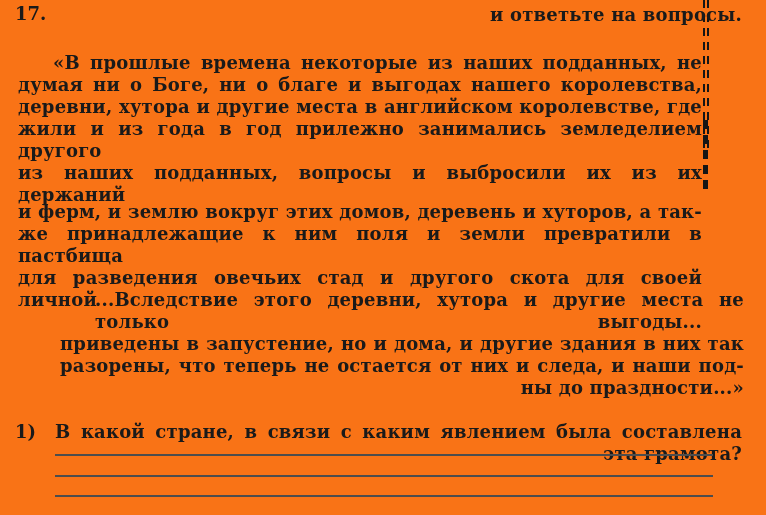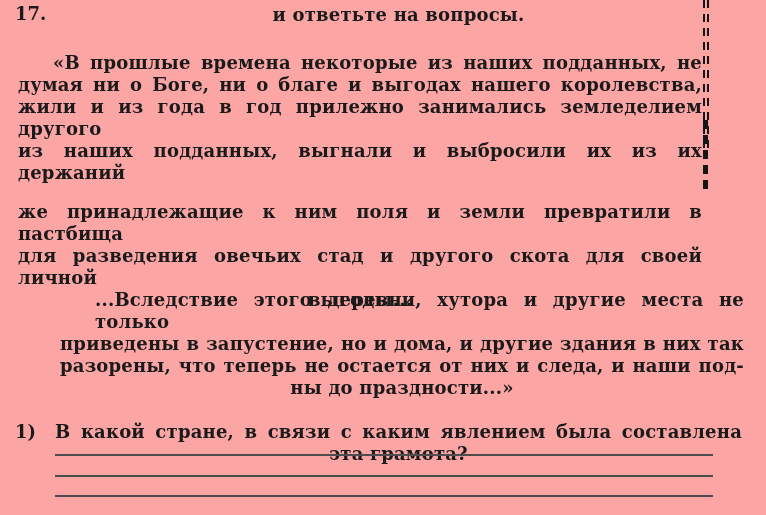--- a/index.html
+++ b/index.html
@@ -4,32 +4,32 @@
 <style>
   html, body { margin: 0; padding: 0; }
   body {
     width: 766px; height: 515px;
     background: #ffffff;
     font-family: "DejaVu Serif", "Liberation Serif", serif;
     font-weight: 700;
     color: #1a1a1a;
     overflow: hidden;
   }
-  .sheet { position: relative; width: 766px; height: 515px; background: #fca5a5; }
+  .sheet { position: relative; width: 766px; height: 515px; background: #f97316; }
 
   .block { position: absolute; left: 15px; width: 687px; }
 
   .line {
     font-size: 18px;
     line-height: 22px;
     letter-spacing: 0.2px;
     white-space: normal;
   }
   .jline { text-align: justify; text-align-last: justify; }
-  .lline { text-align: center; }
+  .lline { text-align: right; }
   .indent { padding-left: 35px; }
 
   
   .hang { position: relative; padding-left: 40px; }
   .hang .num {
     position: absolute; left: 0; top: 0;
     font-size: 18px; line-height: 22px;
   }
   .heading .line { line-height: 23px; }
 
@@ -64,25 +64,27 @@
   </div>
 
   <div class="block heading hang" style="top: 3px;">
     <span class="num">17.</span>
     <div class="line lline">и ответьте на вопросы.</div>
   </div>
 
   <div class="block" style="top: 52px; left: 18px; width: 684px;">
     <div class="line jline indent">«В прошлые времена некоторые из наших подданных, не</div>
     <div class="line jline">думая ни о Боге, ни о благе и выгодах нашего королевства,</div>
+    <div class="line jline">деревни, хутора и другие места в английском королевстве, где</div>
     <div class="line jline">жили и из года в год прилежно занимались земледелием другого</div>
-    <div class="line jline">из наших подданных, выгнали и выбросили их из их держаний</div>
+    <div class="line jline">из наших подданных, вопросы и выбросили их из их держаний</div>
   </div>
 
   <div class="block" style="top: 201px; left: 18px; width: 684px;">
+    <div class="line jline">и ферм, и землю вокруг этих домов, деревень и хуторов, а так-</div>
     <div class="line jline">же принадлежащие к ним поля и земли превратили в пастбища</div>
     <div class="line jline">для разведения овечьих стад и другого скота для своей личной</div>
     <div class="line lline">выгоды...</div>
   </div>
 
   <div class="block" style="top: 289px; left: 18px; width: 684px; margin-left: 42px;">
     <div class="line jline indent">...Вследствие этого деревни, хутора и другие места не только</div>
     <div class="line jline">приведены в запустение, но и дома, и другие здания в них так</div>
     <div class="line jline">разорены, что теперь не остается от них и следа, и наши под-</div>
     <div class="line lline">ны до праздности...»</div>

